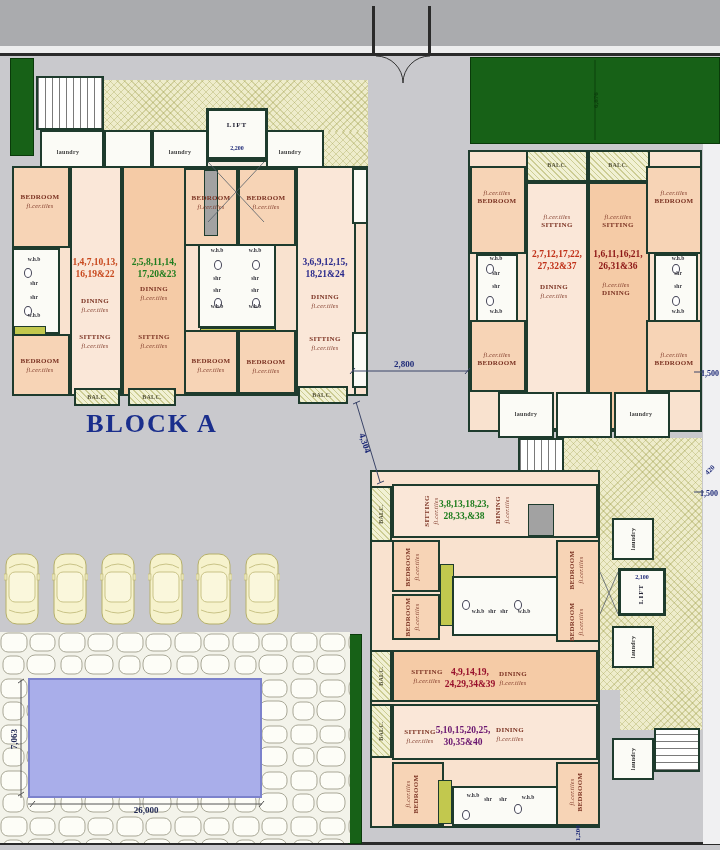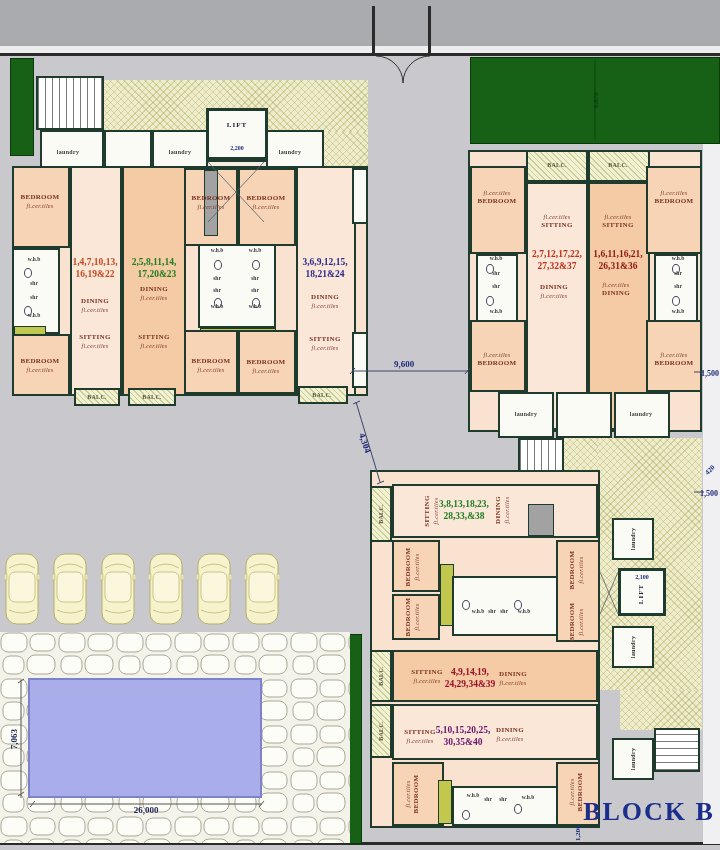--- a/index.html
+++ b/index.html
@@ -253,20 +253,21 @@
   <div class="lbl" style="left:95px;top:306px;"><span>DINING</span><span class="t">fl.cer.tiles</span></div>
   <div class="lbl" style="left:95px;top:342px;"><span>SITTING</span><span class="t">fl.cer.tiles</span></div>
   <div class="lbl" style="left:154px;top:294px;"><span>DINING</span><span class="t">fl.cer.tiles</span></div>
   <div class="lbl" style="left:154px;top:342px;"><span>SITTING</span><span class="t">fl.cer.tiles</span></div>
   <div class="lbl" style="left:325px;top:302px;"><span>DINING</span><span class="t">fl.cer.tiles</span></div>
   <div class="lbl" style="left:325px;top:344px;"><span>SITTING</span><span class="t">fl.cer.tiles</span></div>
 
   <div class="lbl balcl" style="left:97px;top:397px;">BALC.</div>
   <div class="lbl balcl" style="left:152px;top:397px;">BALC.</div>
   <div class="lbl balcl" style="left:322px;top:395px;">BALC.</div>
+  <div class="title" style="left:152px;top:424px;">BLOCK A</div>
 
   <div class="lbl balcl" style="left:557px;top:165px;">BALC.</div>
   <div class="lbl balcl" style="left:618px;top:165px;">BALC.</div>
   <div class="lbl" style="left:497px;top:198px;"><span class="t">fl.cer.tiles</span><span>BEDROOM</span></div>
   <div class="lbl" style="left:674px;top:198px;"><span class="t">fl.cer.tiles</span><span>BEDROOM</span></div>
   <div class="lbl" style="left:557px;top:222px;"><span class="t">fl.cer.tiles</span><span>SITTING</span></div>
   <div class="lbl" style="left:618px;top:222px;"><span class="t">fl.cer.tiles</span><span>SITTING</span></div>
   <div class="unit-lbl" style="left: 557px; top: 260px; color: rgb(192, 48, 24);">
       <span>2,7,12,17,22,</span>
       <span>27,32&amp;37</span>
@@ -323,23 +324,22 @@
   <div class="lbl rot" style="left:577px;top:792px;"><span class="t">fl.cer.tiles</span><span>BEDROOM</span></div>
   <div class="lbl tiny" style="left:473px;top:796px;">w.h.b</div>
   <div class="lbl tiny" style="left:488px;top:800px;">shr</div>
   <div class="lbl tiny" style="left:503px;top:800px;">shr</div>
   <div class="lbl tiny" style="left:528px;top:798px;">w.h.b</div>
   <div class="lbl lndry rot" style="left:633px;top:539px;">laundry</div>
   <div class="lbl lndry rot" style="left:633px;top:647px;">laundry</div>
   <div class="lbl lndry rot" style="left:633px;top:759px;">laundry</div>
   <div class="lbl liftl rot" style="left:642px;top:594px;">LIFT</div>
   <div class="dim small" style="left:642px;top:577px;">2,100</div>
-  <div class="title" style="left:649px;top:812px;">BLOCK B</div>
-
-  <div class="dim" style="left:404px;top:364px;">9,600</div>
+
+  <div class="dim" style="left:404px;top:364px;">2,800</div>
   <div class="dim" style="left:365px;top:443px;transform:translate(-50%,-50%) rotate(72deg);">4,304</div>
   <div class="dim" style="left:710px;top:373px;font-size:8px;">1,500</div>
   <div class="dim" style="left:709px;top:493px;font-size:8px;">1,500</div>
   <div class="dim" style="left:710px;top:470px;font-size:7px;transform:translate(-50%,-50%) rotate(-45deg);">420</div>
   <div class="dim" style="left:578px;top:833px;font-size:7px;transform:translate(-50%,-50%) rotate(-90deg);">1,200</div>
   <div class="dim" style="left:14px;top:739px;color:#222a55;transform:translate(-50%,-50%) rotate(-90deg);">7,063</div>
   <div class="dim" style="left:146px;top:810px;color:#222a55;">26,000</div>
   <div class="dim greenD" style="left:596px;top:100px;font-size:7px;transform:translate(-50%,-50%) rotate(-90deg);">6,876</div>
 
   <svg id="overlay" width="720" height="850">

